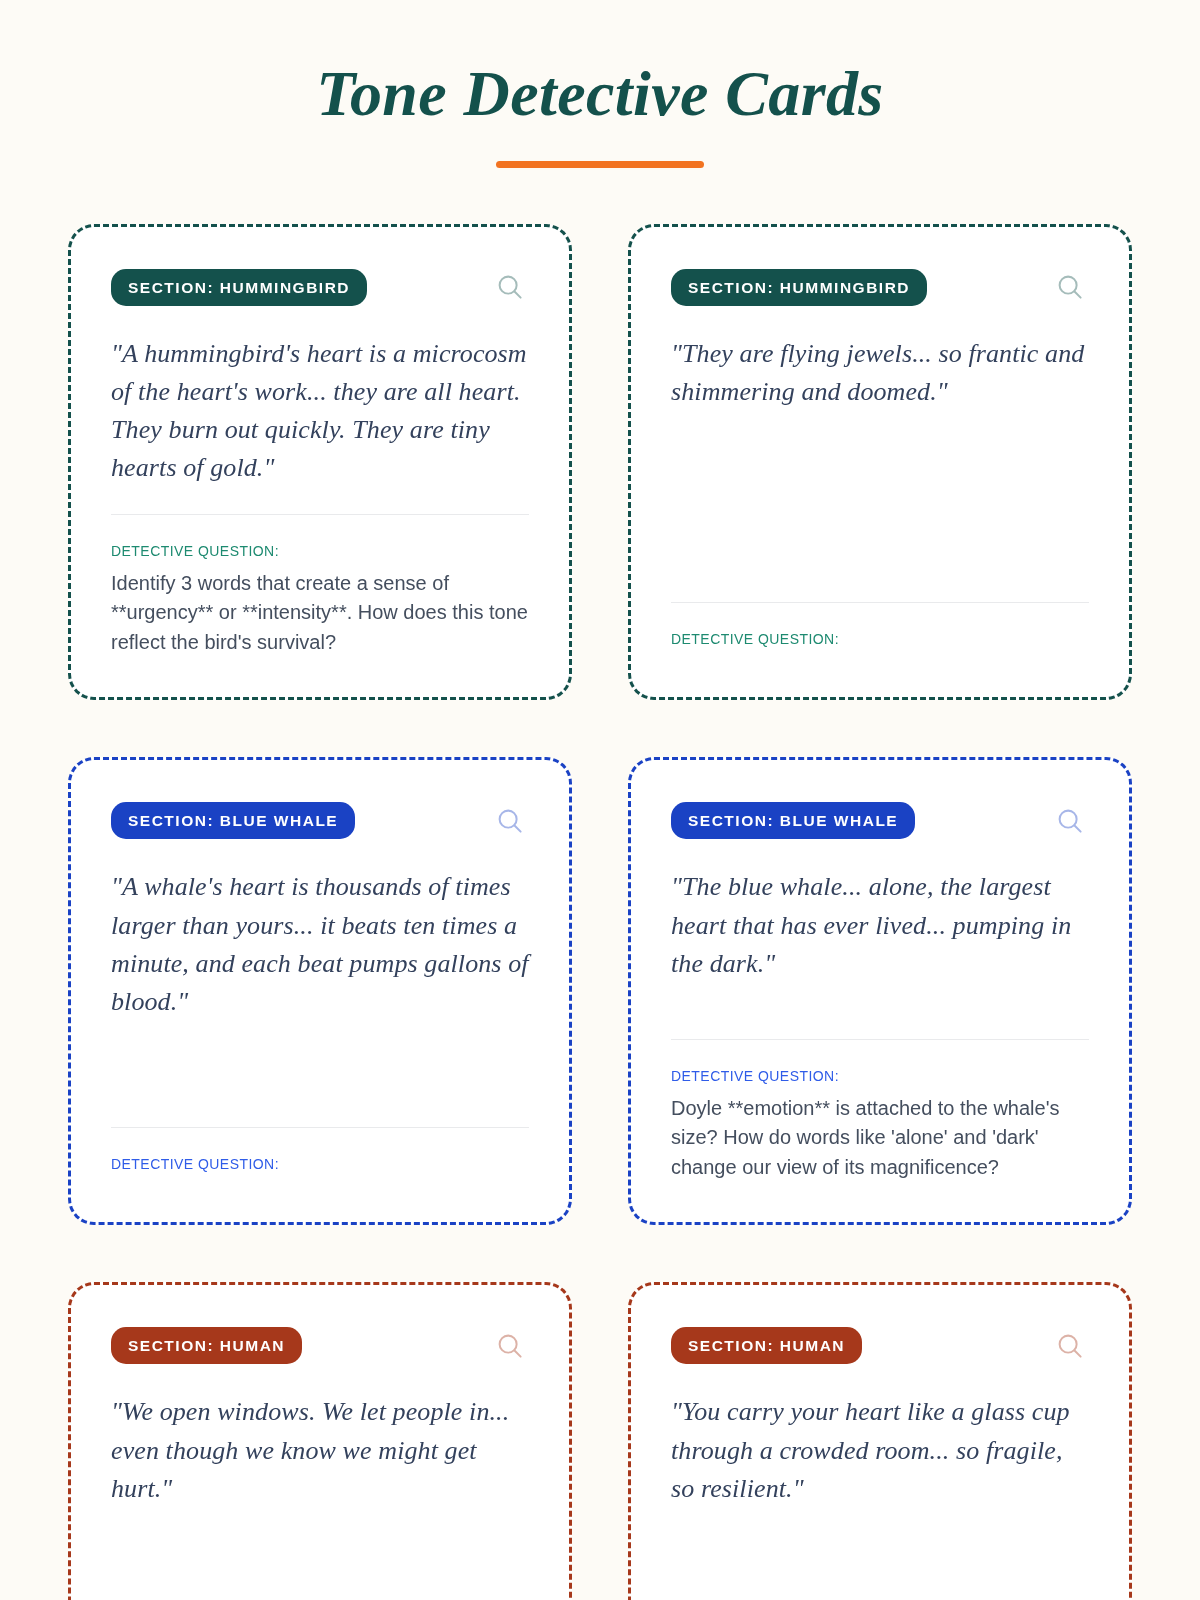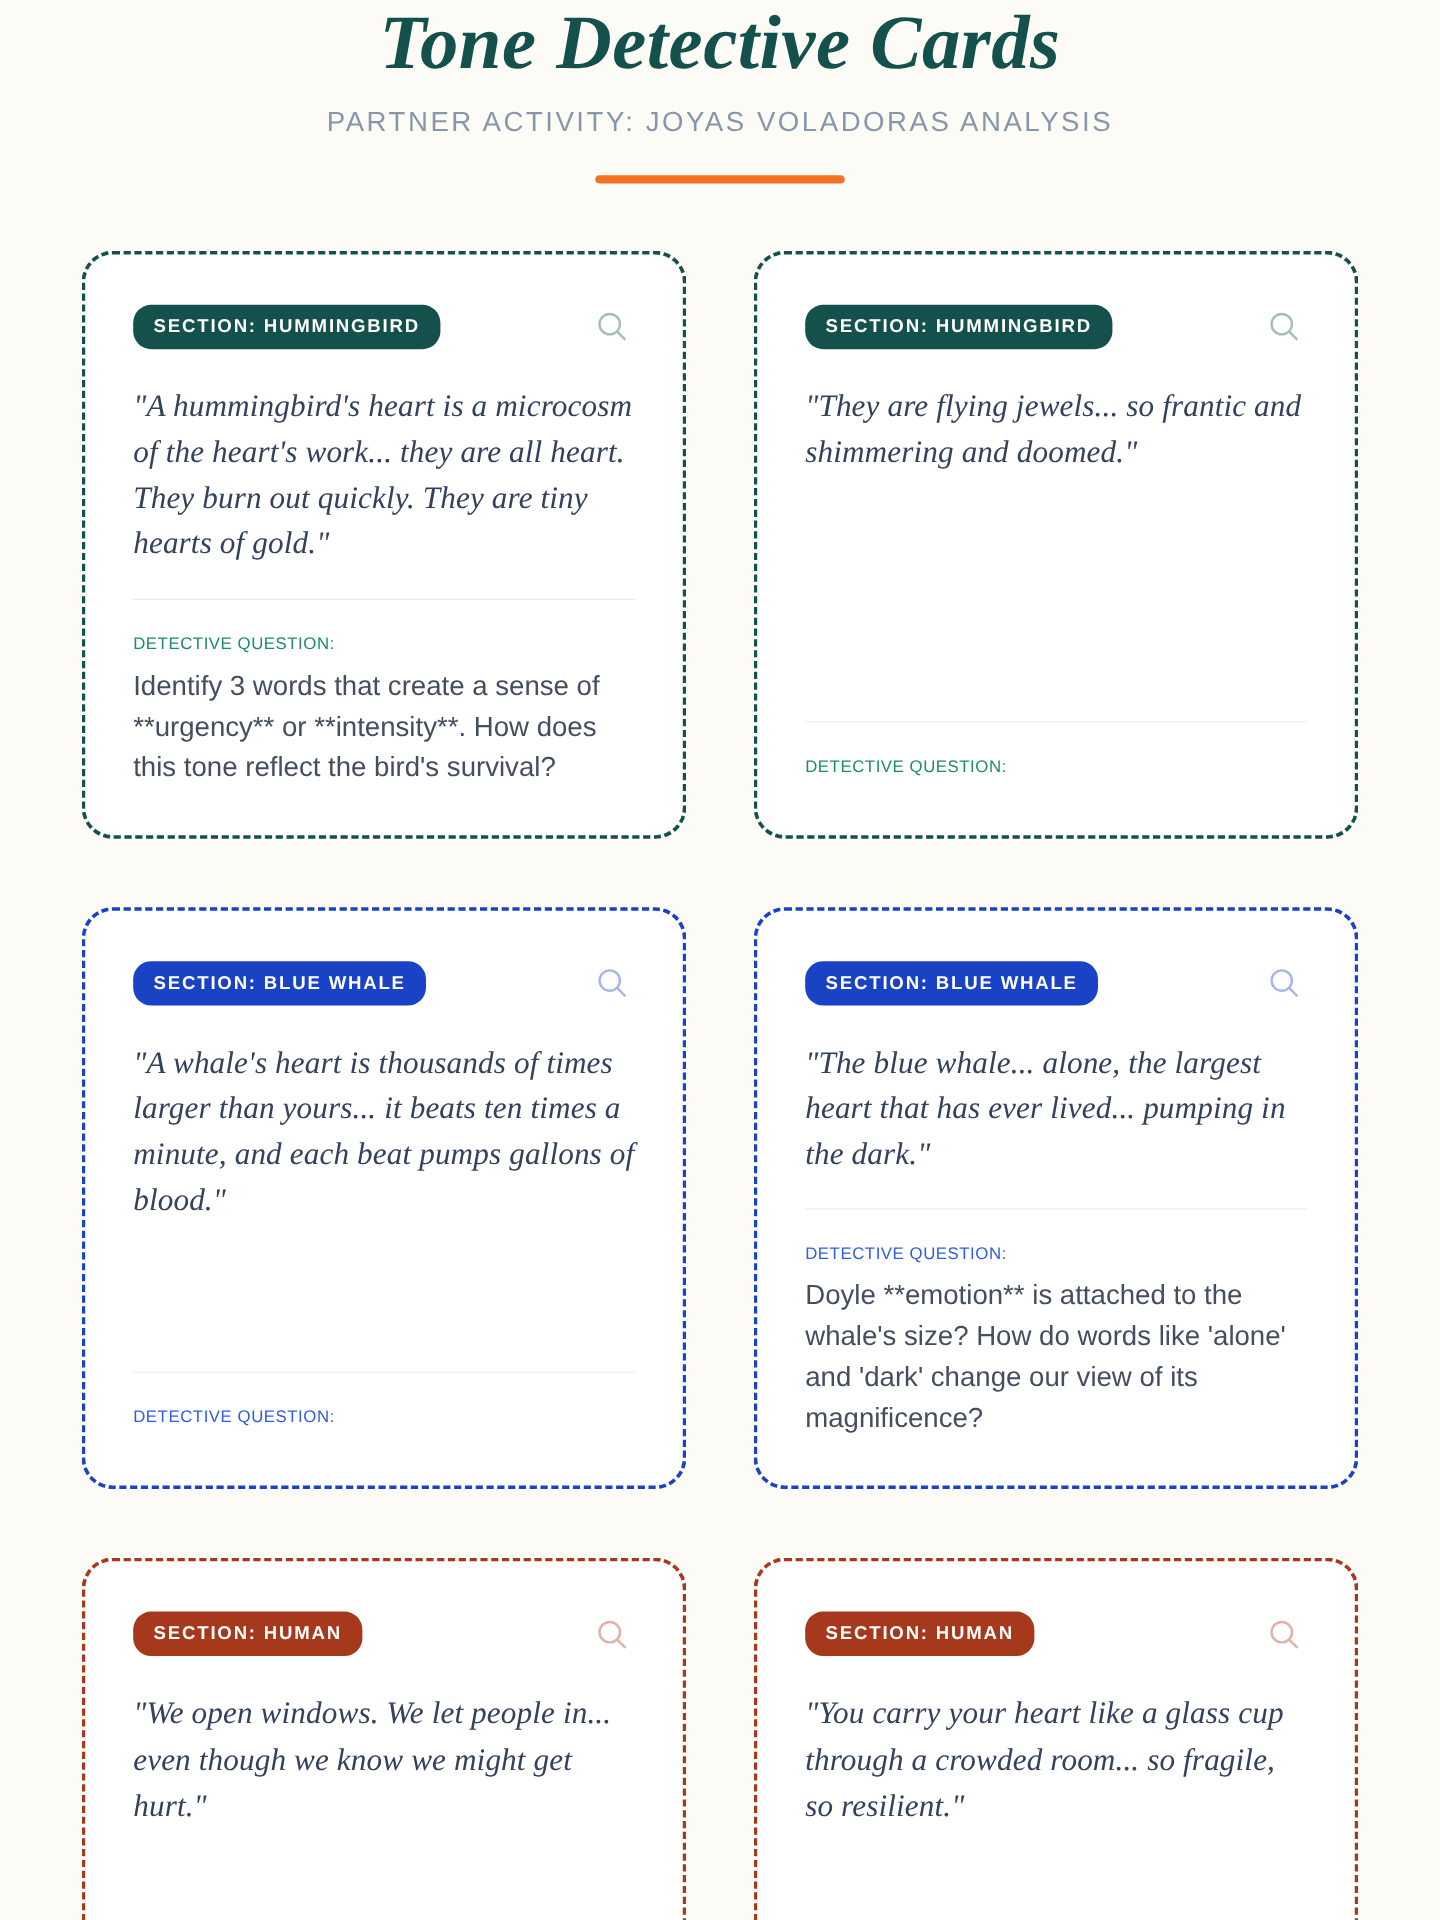--- a/index.html
+++ b/index.html
@@ -18,20 +18,21 @@
 
   .page {
     width: 1200px;
     min-height: 1600px;
     padding: 0 68px;
   }
 
   
   .header {
     text-align: center;
+    padding-top: 58px;
   }
 
   .page-title {
     font-family: "Liberation Serif", "DejaVu Serif", serif;
     font-style: italic;
     font-weight: bold;
     font-size: 64px;
     line-height: 1.12;
     letter-spacing: 0.4px;
     color: #14514c;
@@ -125,33 +126,32 @@
   .question-label {
     font-size: 14px;
     font-weight: normal;
     letter-spacing: 0.45px;
     text-transform: uppercase;
     color: var(--label, #1d8a70);
     margin-bottom: 10px;
   }
 
   .question-text {
-    font-size: 23px;
+    font-size: 20px;
     line-height: 1.48;
     color: #444e5e;
   }
 </style>
 </head>
 <body>
 
 <div class="page">
 
   <div class="header">
     <h1 class="page-title">Tone Detective Cards</h1>
-    <div class="page-subtitle">PARTNER ACTIVITY: JOYAS VOLADORAS ANALYSIS</div>
     <div class="accent-bar"></div>
   </div>
 
   <div class="card-grid">
 
     <div class="card" style="--accent:#14514c;--label:#1d8a70;">
       <div class="card-top">
         <span class="section-badge">SECTION: HUMMINGBIRD</span>
         <span class="search-icon">
           <svg viewBox="0 0 24 24" fill="none" stroke="currentColor" stroke-width="1.6" stroke-linecap="round">

